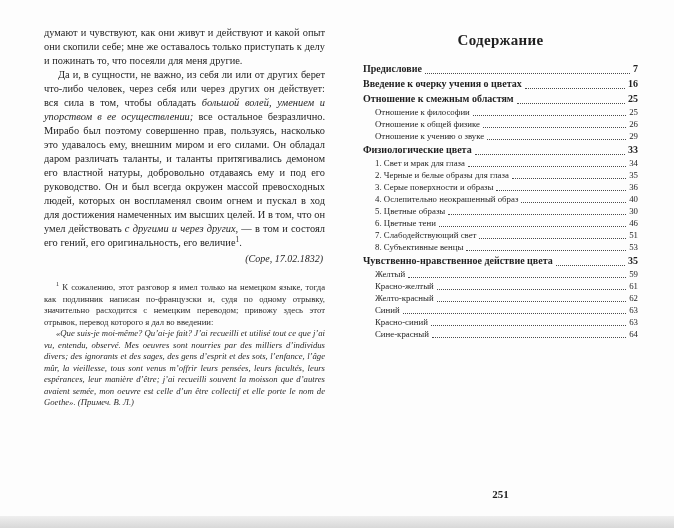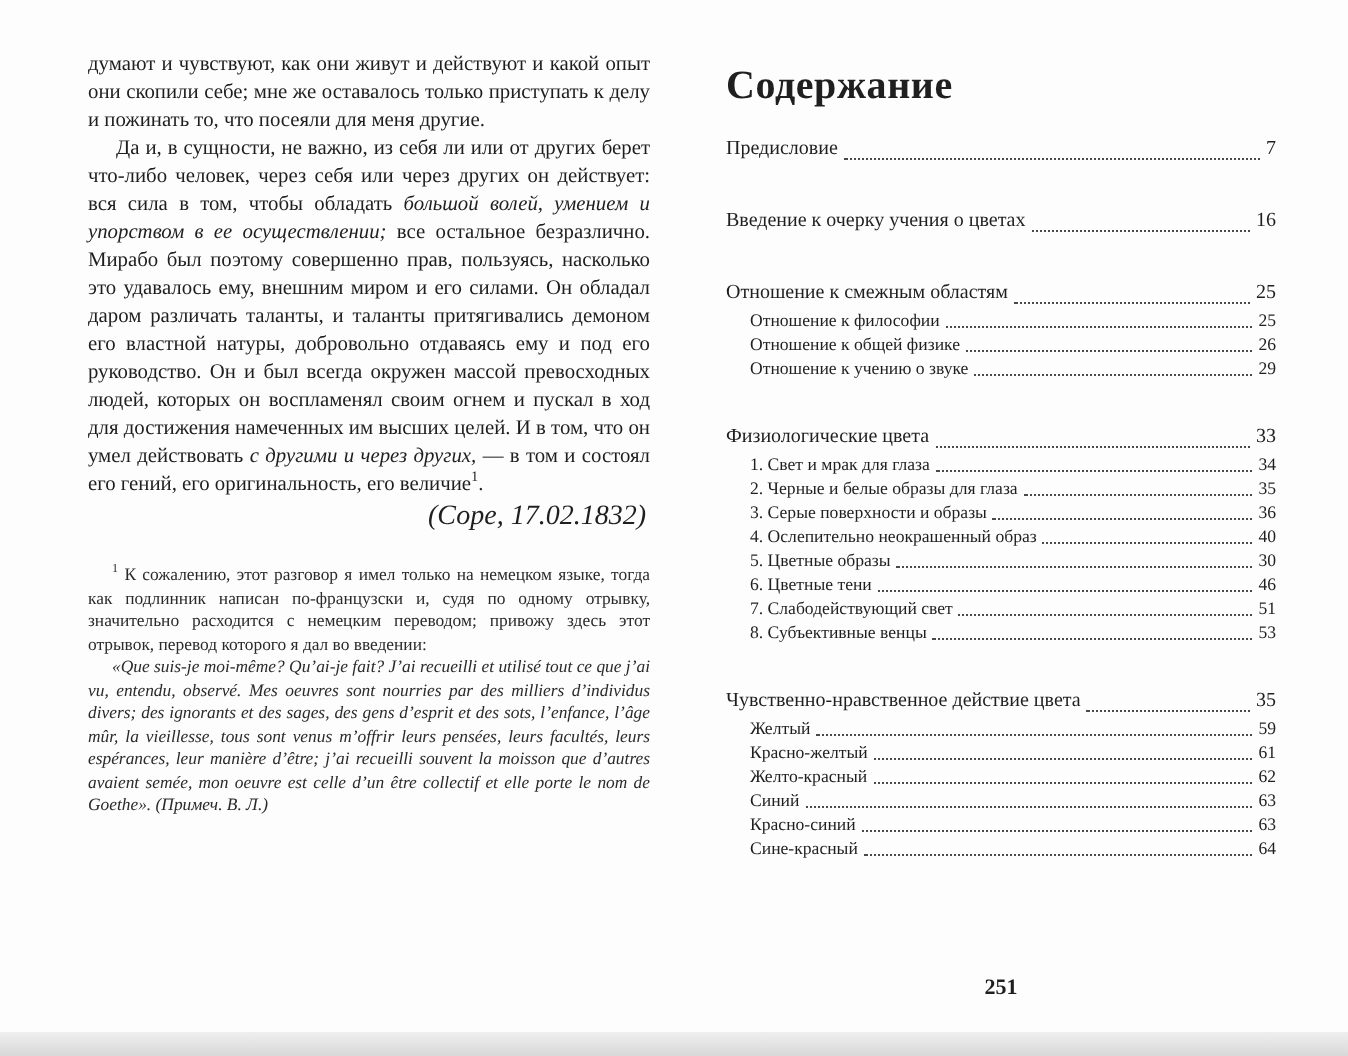--- a/index.html
+++ b/index.html
@@ -24,45 +24,45 @@
   .page.left  { padding:26px 12px 0 44px; }
   .page.right { padding:18px 36px 0 26px; display:flex; flex-direction:column; }
 
   
   .main-text p {
     font-size:10.4px; line-height:14px; text-align:justify;
     color:#1e1e1e;
   }
   .main-text p.indent { text-indent:14px; }
   .attribution {
-    font-size:14px; line-height:14px; text-align:right;
+    font-size:10px; line-height:14px; text-align:right;
     font-style:italic; margin-top:2px; margin-right:2px;
   }
   .footnote { margin-top:16px; }
   .footnote p {
     font-size:8.7px; line-height:11.5px; text-align:justify; color:#2a2a2a;
   }
   .footnote p.indent { text-indent:12px; }
   sup { font-size:70%; line-height:0; }
 
   
   .contents-title {
-    font-weight:bold; font-size:20px;
+    text-align:center; font-weight:bold; font-size:15px;
     margin-top:14px; letter-spacing:0.3px;
   }
   .section-title {
     text-align:center; font-weight:bold; font-size:10.8px;
     letter-spacing:1px; margin-top:84px;
   }
   .toc { margin-top:13px; }
   .toc-row { display:flex; align-items:flex-end; }
-  .toc-row.level0 { font-size:10px; font-weight:normal; line-height:14px; }
+  .toc-row.level0 { font-size:10px; font-weight:bold; line-height:14px; }
   .toc-row.level1 { font-size:8.8px; font-weight:normal; line-height:12px; }
   .toc-row.level1 .toc-label { padding-left:12px; }
-  .toc-row.gap { margin-top:22px; }
+  .toc-row.gap { margin-top:1px; }
   .toc-label { white-space:normal; }
   .leader {
     flex:1; min-width:10px; margin:0 3px;
     border-bottom:1.6px dotted #4a4a4a;
     transform:translateY(-2px);
   }
   .toc-page { font-weight:inherit; }
   .folio {
     margin-top:auto; margin-bottom:16px;
     text-align:center; font-weight:bold; font-size:11px;

